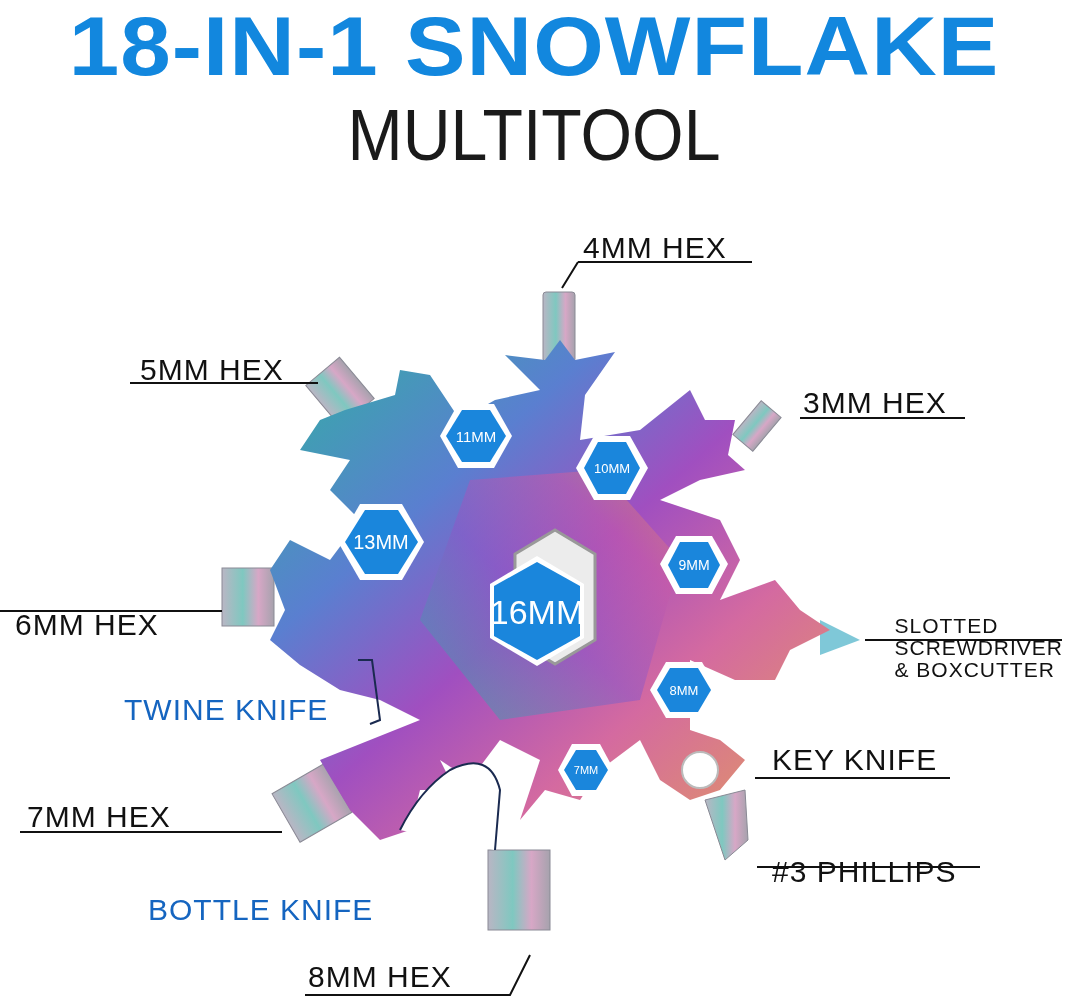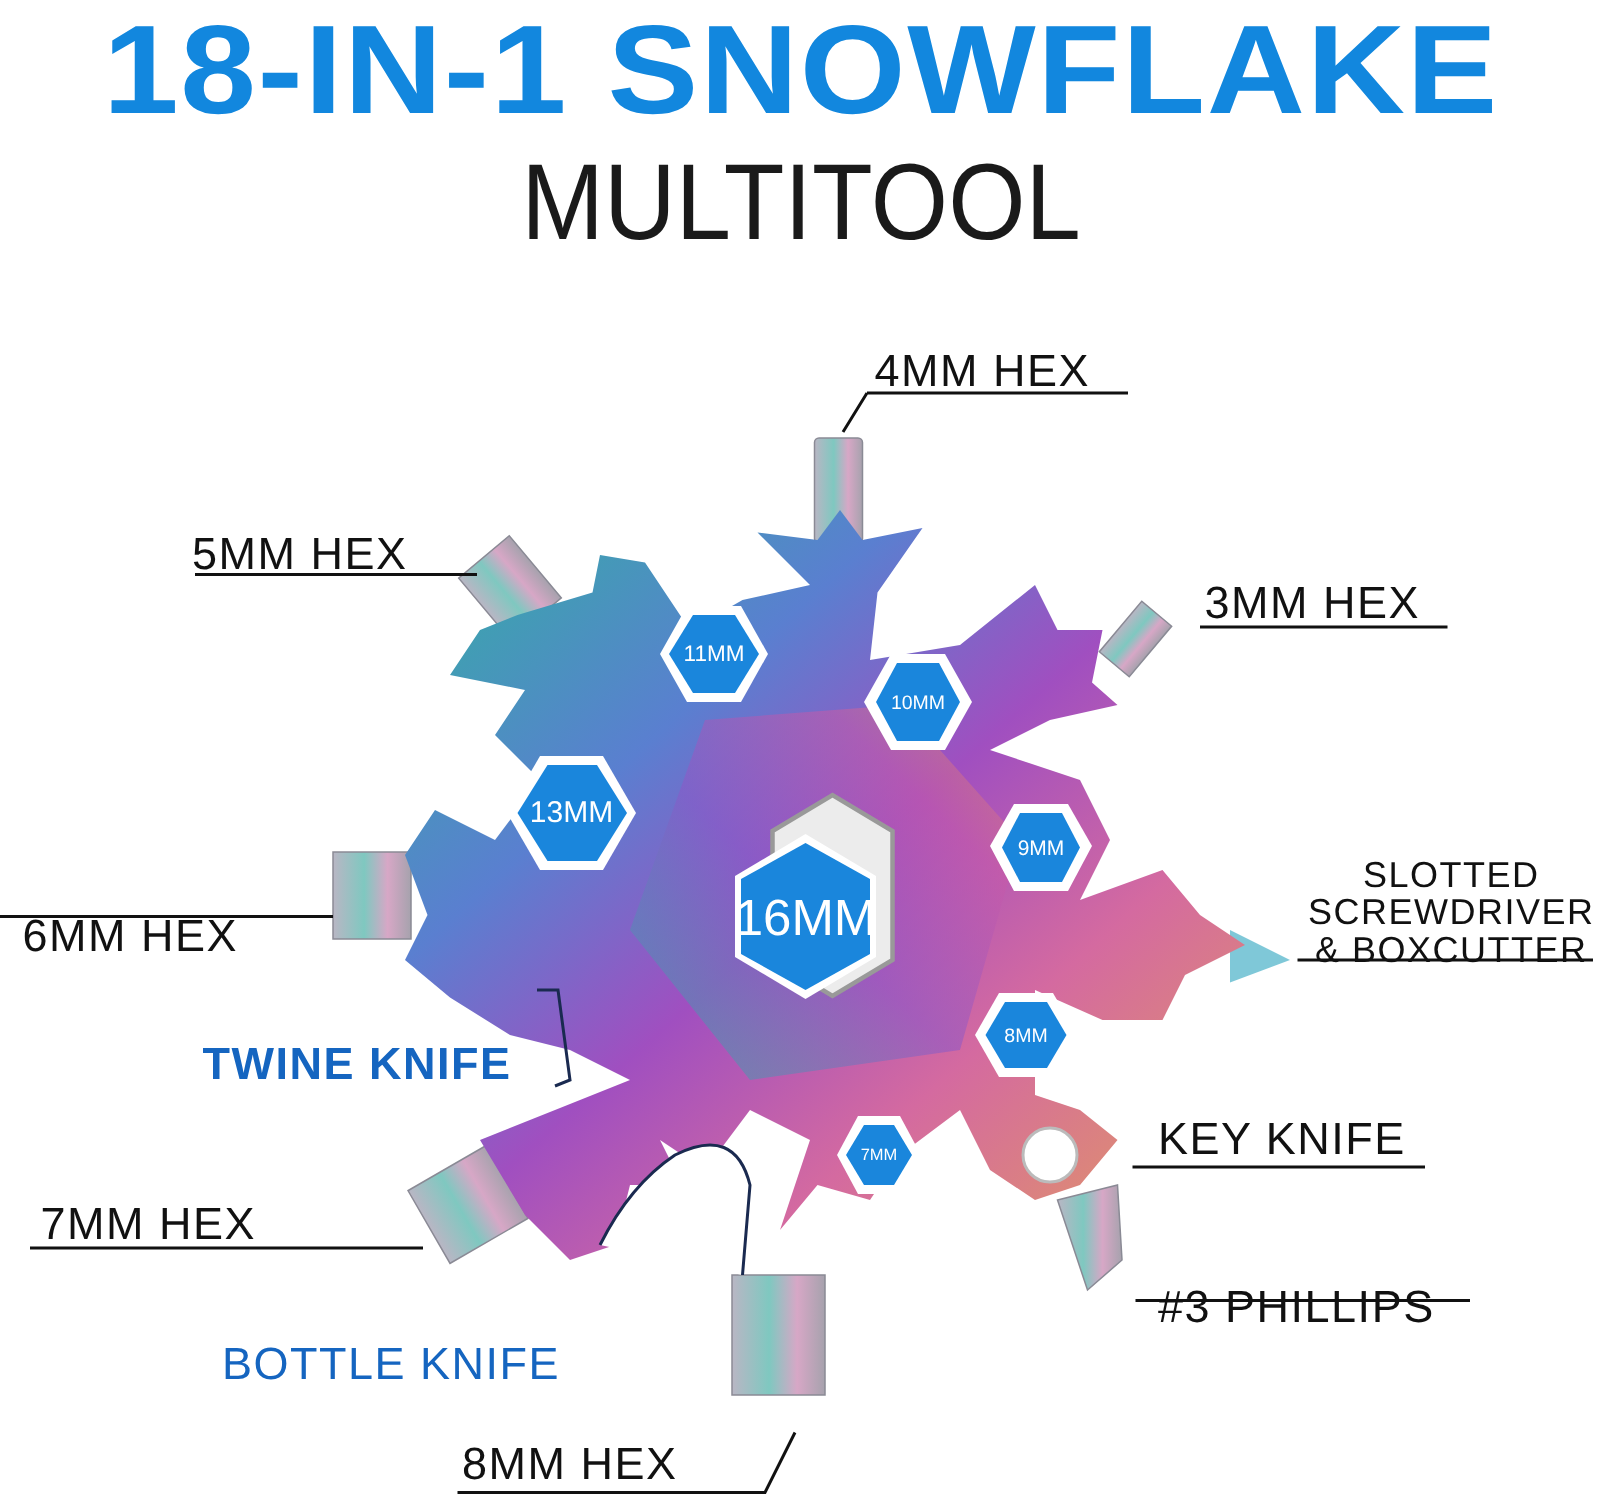--- a/index.html
+++ b/index.html
@@ -1,21 +1,21 @@
 <!DOCTYPE html>
 <html><head>
 <meta charset="utf-8">
 <style>
   html, body { margin:0; padding:0; background:#ffffff; }
   body { width:1068px; height:1000px; position:relative; overflow:hidden; font-family:"Liberation Sans", sans-serif; }
   .title-main { position:absolute; left:0; width:1068px; top:-2px; text-align:center; font-family:"Liberation Sans", sans-serif; font-weight:bold; font-size:84px; color:#1287de; letter-spacing:1px; transform:scaleX(1.08); transform-origin:center; }
   .title-sub { position:absolute; left:0; width:1068px; top:94px; text-align:center; font-family:"Liberation Sans", sans-serif; font-size:72px; color:#1a1a1a; transform:scaleX(0.92); transform-origin:center; }
   .label { position:absolute; font-family:"Liberation Sans", sans-serif; font-size:30px; color:#111; letter-spacing:1px; white-space:nowrap; line-height:1; }
   .label.blue { color:#1565c0; }
-  .label.small { font-size:24px; text-align:center; line-height:1.05; }
+  .label.small { font-size:21px; text-align:left; line-height:1.05;margin-top:44px; }
   svg.art { position:absolute; left:0; top:0; }
   .hexlabel { font-family:"Liberation Sans", sans-serif; fill:#ffffff; text-anchor:middle; dominant-baseline:central; }
 </style>
 </head>
 <body>
 
 <div class="title-main">18-IN-1 SNOWFLAKE</div>
 <div class="title-sub">MULTITOOL</div>
 
 <svg class="art" width="1068" height="1000" viewBox="0 0 1068 1000">
@@ -118,28 +118,28 @@
     <path d="M0 611 L222 611"></path>
     <path d="M865 640 L1062 640"></path>
     <path d="M755 778 L950 778"></path>
     <path d="M20 832 L282 832"></path>
     <path d="M757 867 L980 867"></path>
     <path d="M305 995 L510 995 L530 955"></path>
   </g>
 </svg>
 
 <div class="label" style="left:583px; top:233px;text-align:center;">4MM HEX</div>
-<div class="label" style="left:128px; top:355px;">5MM HEX</div>
+<div class="label" style="left:140px; top:355px;">5MM HEX</div>
 <div class="label" style="left:803px; top:388px;">3MM HEX</div>
 <div class="label" style="left:15px; top:610px;">6MM HEX</div>
 
 <div class="label small" style="right:5px; top:571px;">
   <div>SLOTTED</div>
   <div>SCREWDRIVER</div>
   <div>&amp; BOXCUTTER</div>
 </div>
 
-<div class="label blue" style="left:135px; top:695px;font-weight:bold;">TWINE KNIFE</div>
+<div class="label blue" style="left:124px; top:695px;">TWINE KNIFE</div>
 <div class="label" style="left:772px; top:745px;">KEY KNIFE</div>
 <div class="label" style="left:27px; top:802px;">7MM HEX</div>
 <div class="label" style="left:772px; top:857px;">#3 PHILLIPS</div>
 <div class="label blue" style="left:148px; top:895px;">BOTTLE KNIFE</div>
 <div class="label" style="left:308px; top:962px;">8MM HEX</div>
 
 </body></html>

